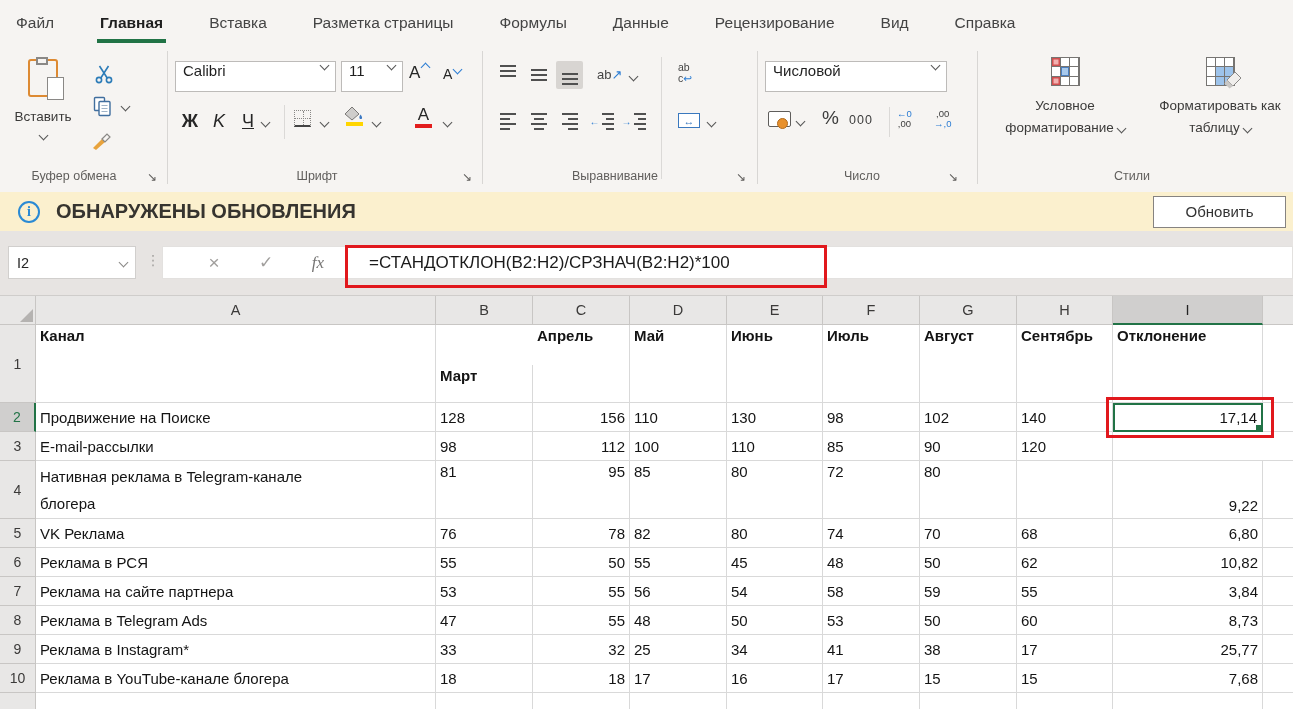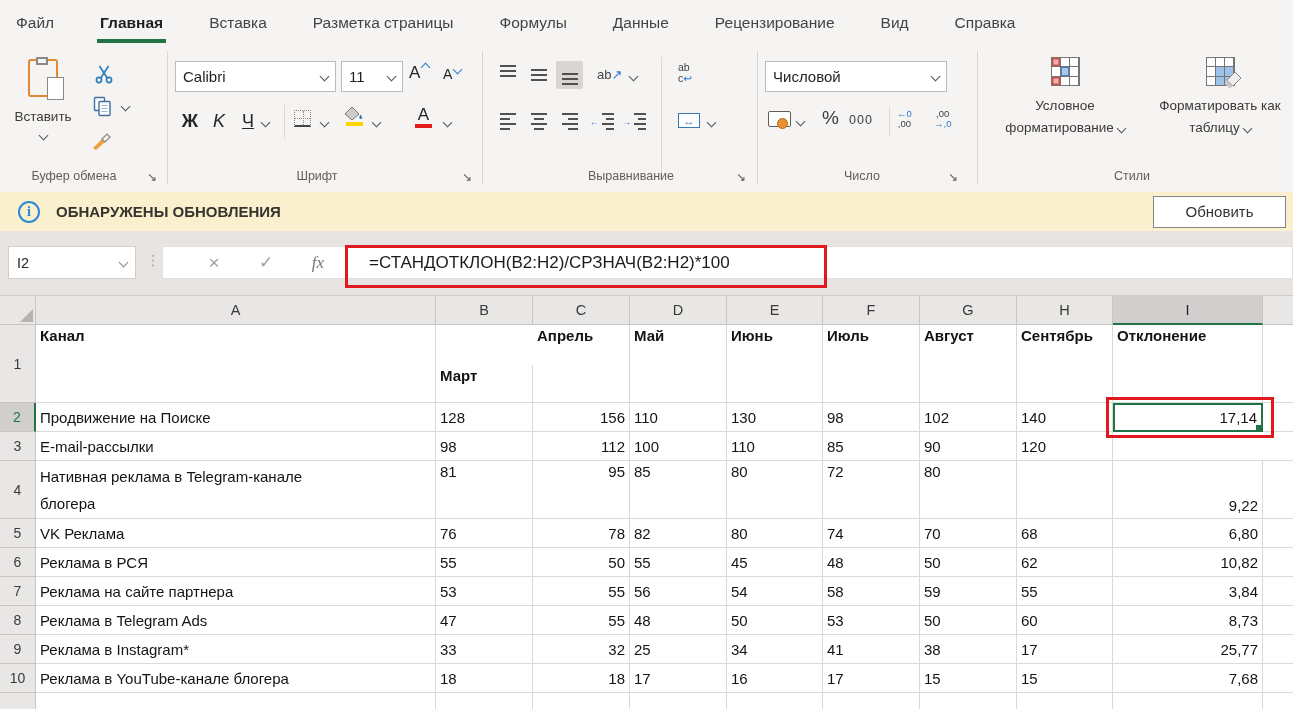--- a/index.html
+++ b/index.html
@@ -27,21 +27,21 @@
 
   .paste-btn{position:absolute;left:6px;top:8px;width:74px;height:118px;display:flex;flex-direction:column;align-items:center}
   .clipb{width:26px;height:34px;border:2px solid #dd8a33;border-radius:3px;position:relative;margin-top:6px}
   .clip-top{position:absolute;top:-4px;left:6px;width:8px;height:4px;border:2px solid #8a8886;background:#f6f4f2}
   .clip-page{position:absolute;right:-8px;bottom:-5px;width:15px;height:21px;background:#fff;border:1.5px solid #8a8886}
   .paste-label{margin-top:12px;font-size:13.5px;color:#3b3a39}
   .paste-btn .chev{margin-top:8px}
   .mini{position:absolute;width:28px;height:26px;display:flex;align-items:center;justify-content:center}
 
   .combo{position:absolute;height:31px;background:#fff;border:1px solid #bdbbb9;box-sizing:border-box;
-         display:flex;align-items:center;padding:0 7px;font-size:15px;color:#1f1f1f}
+         display:flex;align-items:flex-start;padding:0 7px;font-size:15px;color:#1f1f1f}
   .combo .chev{margin-left:auto}
   .tbtn{position:absolute;font-size:18px;color:#262626;width:26px;height:28px;display:flex;align-items:center;justify-content:center}
   .iconbtn{position:absolute;display:flex;flex-direction:column;align-items:center;justify-content:center}
   .Aletter{font-size:17px;color:#262626;line-height:17px}
   .bar{width:17px;height:4px;margin-top:1px}
   .bord{width:17px;height:17px;border:1px dotted #8a8886;border-bottom:2px solid #444;position:relative;box-sizing:border-box}
   .bord::before{content:"";position:absolute;left:50%;top:0;bottom:0;border-left:1px dotted #8a8886}
   .bord::after{content:"";position:absolute;top:50%;left:0;right:0;border-top:1px dotted #8a8886}
   .fsz{position:absolute;display:flex;align-items:flex-start;gap:2px}
 
@@ -78,21 +78,21 @@
   .cf-icon span.red{background:#f2b0b0;box-shadow:inset 0 0 0 1.5px #d04f4f}
   .cf-icon span.blu{background:#a8c9ec;box-shadow:inset 0 0 0 1px #4a7fc0}
   .ft-icon span.b{background:#9dc3eb}
   .ftbrush{position:absolute;right:-8px;bottom:-4px}
 
   
   .notif{position:absolute;top:192px;left:0;width:100%;height:39px;background:#fbf0ce;display:flex;align-items:center;box-sizing:border-box}
   .infoic{margin-left:18px;width:22px;height:22px;border-radius:50%;border:2px solid #2a8ad4;color:#2a8ad4;
           display:flex;align-items:center;justify-content:center;font-size:14px;font-weight:bold;
           font-family:"Liberation Serif",serif;flex:0 0 auto;box-sizing:border-box}
-  .notif-title{margin-left:16px;font-weight:bold;font-size:15px;color:#36342f;white-space:nowrap}
+  .notif-title{margin-left:16px;font-weight:bold;font-size:20px;color:#36342f;white-space:nowrap}
   .notif-msg{margin-left:13px;font-size:15px;color:#444;white-space:nowrap;overflow:hidden}
   .notif-btn{margin-left:auto;margin-right:7px;flex:0 0 auto;width:131px;height:30px;background:#fff;border:1px solid #868381;
              display:flex;align-items:center;justify-content:center;font-size:15px;color:#333}
 
   
   .fbar{position:absolute;top:231px;left:0;width:100%;height:65px;background:#e7e4e2;border-bottom:1px solid #cfcdcb;box-sizing:border-box}
   .namebox{position:absolute;left:8px;top:15px;width:128px;height:33px;background:#fff;border:1px solid #d1cfcd;
            box-sizing:border-box;display:flex;align-items:center;padding:0 8px;font-size:14.5px;color:#262626}
   .namebox .chev{margin-left:auto;border-color:#8a8886}
   .dots{position:absolute;left:146px;top:21px;color:#a19f9d;font-size:14px}
@@ -268,21 +268,21 @@
       <div class="hl right small"></div>
     </div>
     <div class="ibtn" style="left:620px;top:62px;gap:2px">
       <span class="blue" style="font-size:10px">→</span>
       <div class="hl right small"></div>
     </div>
     <div class="mergeic" style="left:678px;top:68px">
       <span>↔</span>
     </div>
     <span class="chev abs" style="left:708px;top:74px"></span>
-    <div class="grouplabel" style="left:500px;width:262px">Выравнивание</div>
+    <div class="grouplabel" style="left:484px;width:262px">Выравнивание</div>
     <span class="launcher" style="left:736px">↘</span>
 
     <div class="rdiv" style="left:757px"></div>
 
     <div class="combo" style="left:765px;top:16px;width:182px">
       <span>Числовой</span>
       <span class="chev"></span>
     </div>
     <div class="curric" style="left:768px;top:66px">
       <div class="coin"></div>

